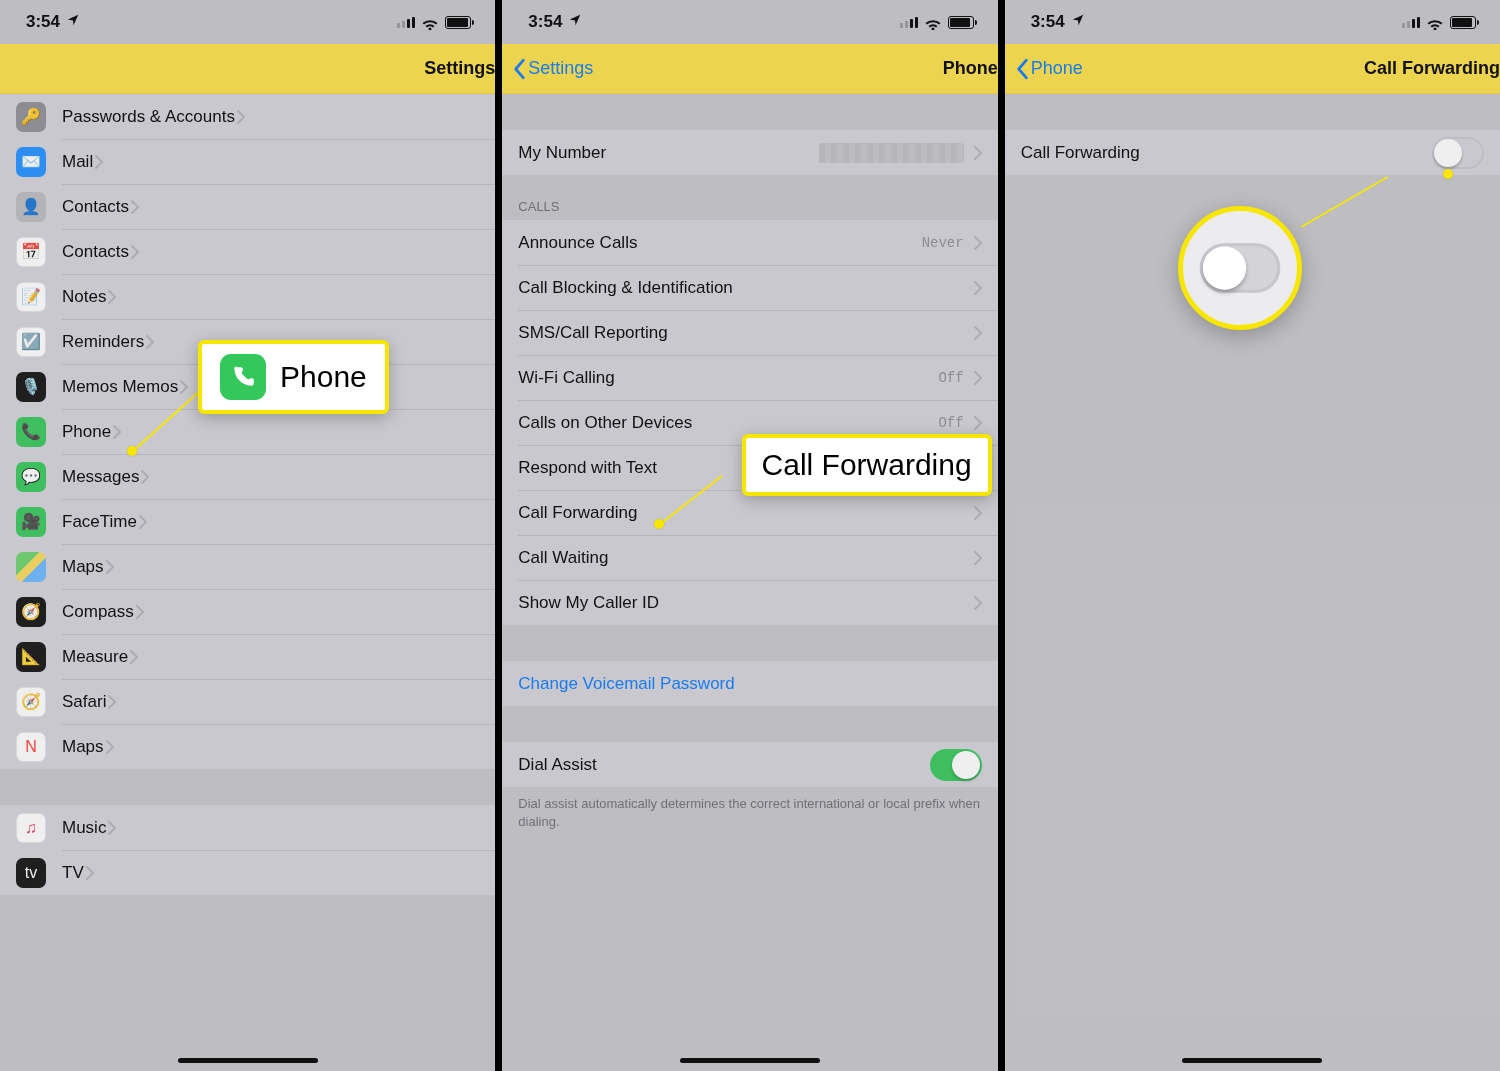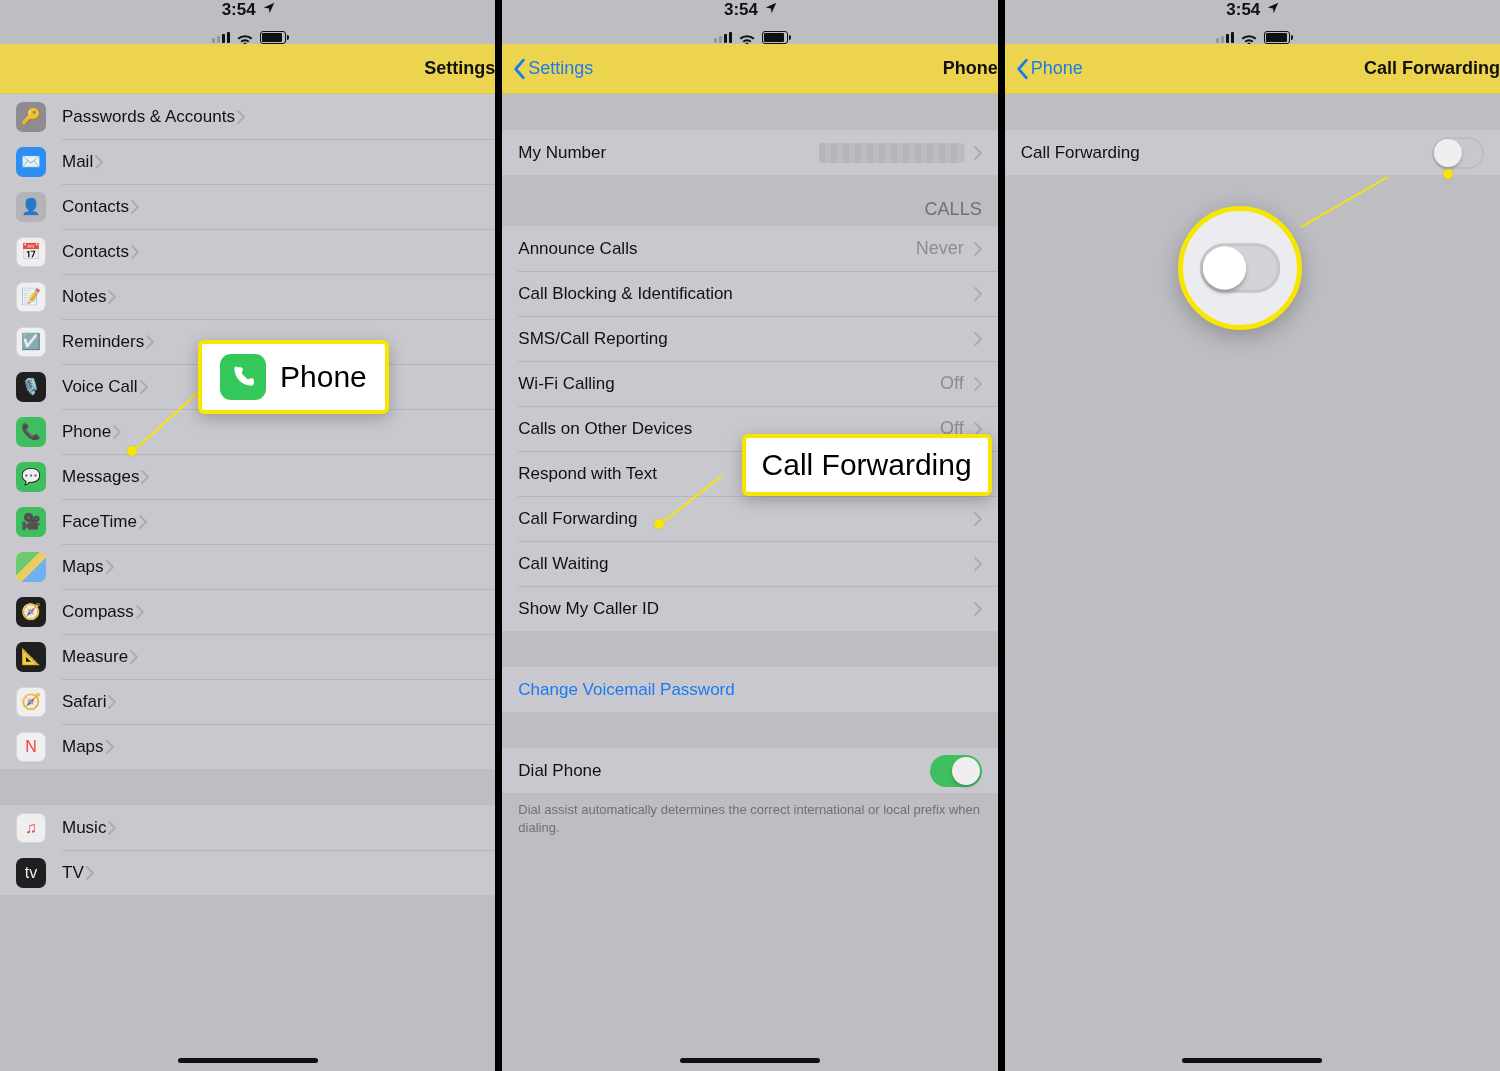--- a/index.html
+++ b/index.html
@@ -3,21 +3,21 @@
 <meta charset="utf-8">
 <style>
 * { margin: 0; padding: 0; box-sizing: border-box; font-family: -apple-system, "Helvetica Neue", Arial, sans-serif; -webkit-font-smoothing: antialiased; }
 html, body { width: 1500px; height: 1071px; background: #000; overflow: hidden; }
 .wrap { display: flex; width: 100%; height: 100%; }
 .pane { position: relative; flex: 1; background: #c7c6cb; overflow: hidden; }
 .divider { width: 7px; background: #000; flex: none; }
 
 .hi-overlay { position: absolute; inset: 0; background: rgba(135,135,140,0.13); pointer-events: none; z-index: 60; }
 
-.status { position: relative; display: flex; justify-content: space-between; align-items: center; height: 44px; padding: 0 24px 0 26px; font-size: 17px; font-weight: 600; z-index: 2; background: #c7c6cb; flex-direction: column; }
+.status { position: relative; display: flex; justify-content: space-between; align-items: center; height: 44px; padding: 0 24px 0 26px; font-size: 17px; font-weight: 600; z-index: 2; background: #c7c6cb; }
 .status .left { display: flex; align-items: center; gap: 6px; }
 .status .right { display: flex; align-items: center; gap: 6px; }
 
 .loc-icon { display: inline-block; transform: rotate(0deg); }
 .sig { display: flex; align-items: flex-end; gap: 2px; }
 .sig i { display: block; width: 3px; background: #999; border-radius: 1px; }
 .sig i:nth-child(1){height:5px}
 .sig i:nth-child(2){height:7px;background:#999}
 .sig i:nth-child(3){height:9px;background:#000}
 .sig i:nth-child(4){height:11px;background:#000}
@@ -26,29 +26,29 @@
 .batt::after { content:""; position:absolute; right:-4px; top:3px; width:2px; height:5px; background:#000; border-radius:0 2px 2px 0; }
 .batt i { position:absolute; left:1px; top:1px; bottom:1px; width: 85%; background:#000; border-radius:1px; }
 
 .nav { position: relative; display: flex; align-items: center; justify-content: flex-end; height: 50px; z-index: 2; background: #fde047; border-bottom: 1px solid rgba(0,0,0,0.07); }
 .nav .title { font-size: 18px; font-weight: 600; }
 .nav .back { position: absolute; left: 10px; display: flex; align-items: center; color: #0a7aff; font-size: 18px; gap: 2px; }
 .nav .back svg { width: 14px; height: 22px; }
 
 .list { background: #d4d3d8; }
 .group-gap { height: 36px; background: #c7c6cb; }
-.group-header { font-size: 18px; color: #6d6d72; padding: 6px 16px 6px 16px; text-transform: uppercase; background: #c7c6cb; text-align: right; }
+.group-header { font-size: 13px; color: #6d6d72; padding: 6px 16px 6px 16px; text-transform: uppercase; background: #c7c6cb; }
 .group-footer { font-size: 13px; color: #6d6d72; padding: 8px 16px 14px; background: #c7c6cb; line-height: 1.35; }
 
 .row { display: flex; align-items: center; height: 45px; padding: 0 16px 0 16px; background: #d4d3d8; position: relative; }
 .p1 .row { padding-left: 62px; }
 .row + .row::before { content:""; position:absolute; top:0; left:16px; right:0; height:1px; background: rgba(0,0,0,0.1); }
 .p1 .row + .row::before { left: 62px; }
 .row .label { font-size: 17px; color: #000000; }
-.row .value { margin-left: auto; font-size: 18px; color: #8e8e93; padding-right: 8px; }
+.row .value { margin-left: auto; font-size: 14px; color: #8e8e93; padding-right: 8px; font-family: Liberation Mono, monospace; }
 .row .chev { color: #b2b2b7; margin-left: 2px; }
 .row .chev svg { width: 8px; height: 14px; display:block; }
 .row.link .label { color: #0a7aff; }
 
 .app-icon { position: absolute; left: 16px; width: 30px; height: 30px; border-radius: 7px; display:flex; align-items:center; justify-content:center; font-size: 16px; color:#fff; }
 
 .switch { width: 52px; height: 32px; border-radius: 16px; position: relative; margin-left: auto; }
 .switch.on  { background: #34c759; }
 .switch.off { background: #d4d3d8; box-shadow: inset 0 0 0 2px #c7c6cc; }
 .switch .knob { position:absolute; top:2px; width:28px; height:28px; border-radius:50%; background:#fff; box-shadow: 0 2px 3px rgba(0,0,0,0.25); }
@@ -165,21 +165,21 @@
           <span class="app-icon ic-rem">☑️</span>
           <span class="label">Reminders</span>
           <span class="chev">
             <svg viewBox="0 0 8 14">
               <path d="M1 1 L7 7 L1 13" stroke="#b2b2b7" stroke-width="2" fill="none" stroke-linecap="round" stroke-linejoin="round"></path>
             </svg>
           </span>
         </div>
         <div class="row">
           <span class="app-icon ic-voice">🎙️</span>
-          <span class="label">Voice Call</span>
+          <span class="label">Memos Memos</span>
           <span class="chev">
             <svg viewBox="0 0 8 14">
               <path d="M1 1 L7 7 L1 13" stroke="#b2b2b7" stroke-width="2" fill="none" stroke-linecap="round" stroke-linejoin="round"></path>
             </svg>
           </span>
         </div>
         <div class="row">
           <span class="app-icon ic-phone">📞</span>
           <span class="label">Phone</span>
           <span class="chev">
@@ -427,21 +427,21 @@
     <div class="group-gap"></div>
     <div class="list">
       <div class="row link">
         <span class="label">Change Voicemail Password</span>
       </div>
     </div>
 
     <div class="group-gap"></div>
     <div class="list">
       <div class="row">
-        <span class="label">Dial Phone</span>
+        <span class="label">Dial Assist</span>
         <span class="switch on">
             <span class="knob"></span>
           </span>
       </div>
     </div>
     <div class="group-footer">Dial assist automatically determines the correct international or local prefix when dialing.</div>
 
     <div class="home-ind"></div>
 
     <div class="callout c-text" style="right:6px; top:434px;">

